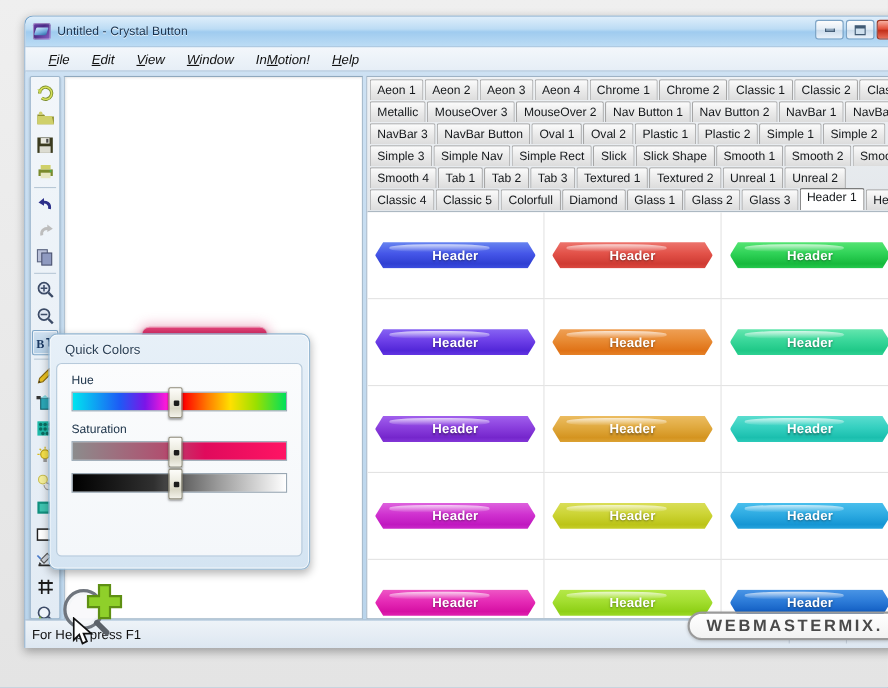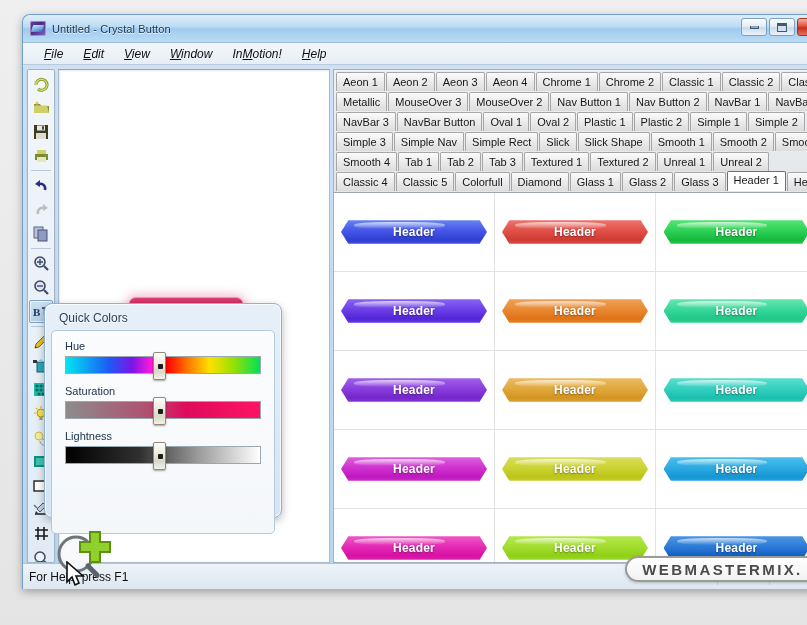--- a/index.html
+++ b/index.html
@@ -168,21 +168,21 @@
     z-index: 40;
   }
   #qc-title {
     font-size: 12px; color:#2a3f55; padding: 1px 6px 5px 8px;
     text-shadow: 0 1px 0 rgba(255,255,255,.8);
   }
   #qc-inner {
     background: linear-gradient(180deg,#fbfcfd 0%,#f4f7fa 100%);
     border:1px solid #b7cadb;
     border-radius: 5px;
-    height: 204px;
+    height: 176px;
     padding: 9px 13px;
   }
   .slider-block { margin-bottom: 11px; }
   .slider-label { font-size: 11px; color:#20364c; margin-bottom: 4px; }
   .slider-track {
     position: relative;
     height: 18px;
     border: 1px solid #9aa8b4;
   }
   .slider-track.hue {
@@ -674,21 +674,20 @@
         <div class="slider-thumb" style="left: 45%;"></div>
       </div>
     </div>
     <div class="slider-block">
       <div class="slider-label">Saturation</div>
       <div class="slider-track sat">
         <div class="slider-thumb" style="left: 45%;"></div>
       </div>
     </div>
     <div class="slider-block">
-      <div class="slider-label">Lightness</div>
       <div class="slider-track light">
         <div class="slider-thumb" style="left: 45%;"></div>
       </div>
     </div>
   </div>
 </div>
 
 <svg id="zoom-cursor" width="62" height="56" viewBox="0 0 62 56">
   <circle cx="24" cy="26" r="17" fill="#f2f4f7" fill-opacity=".85" stroke="#6f757d" stroke-width="3"></circle>
   <circle cx="24" cy="26" r="13" fill="#fbfcfd" fill-opacity=".6"></circle>

